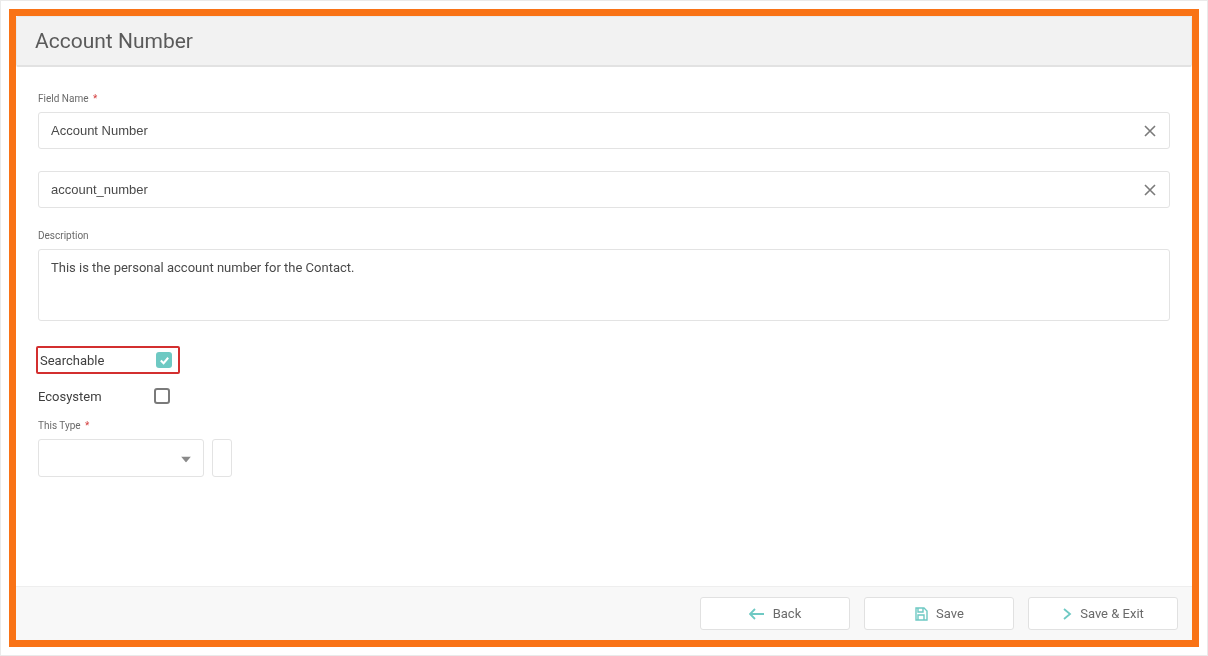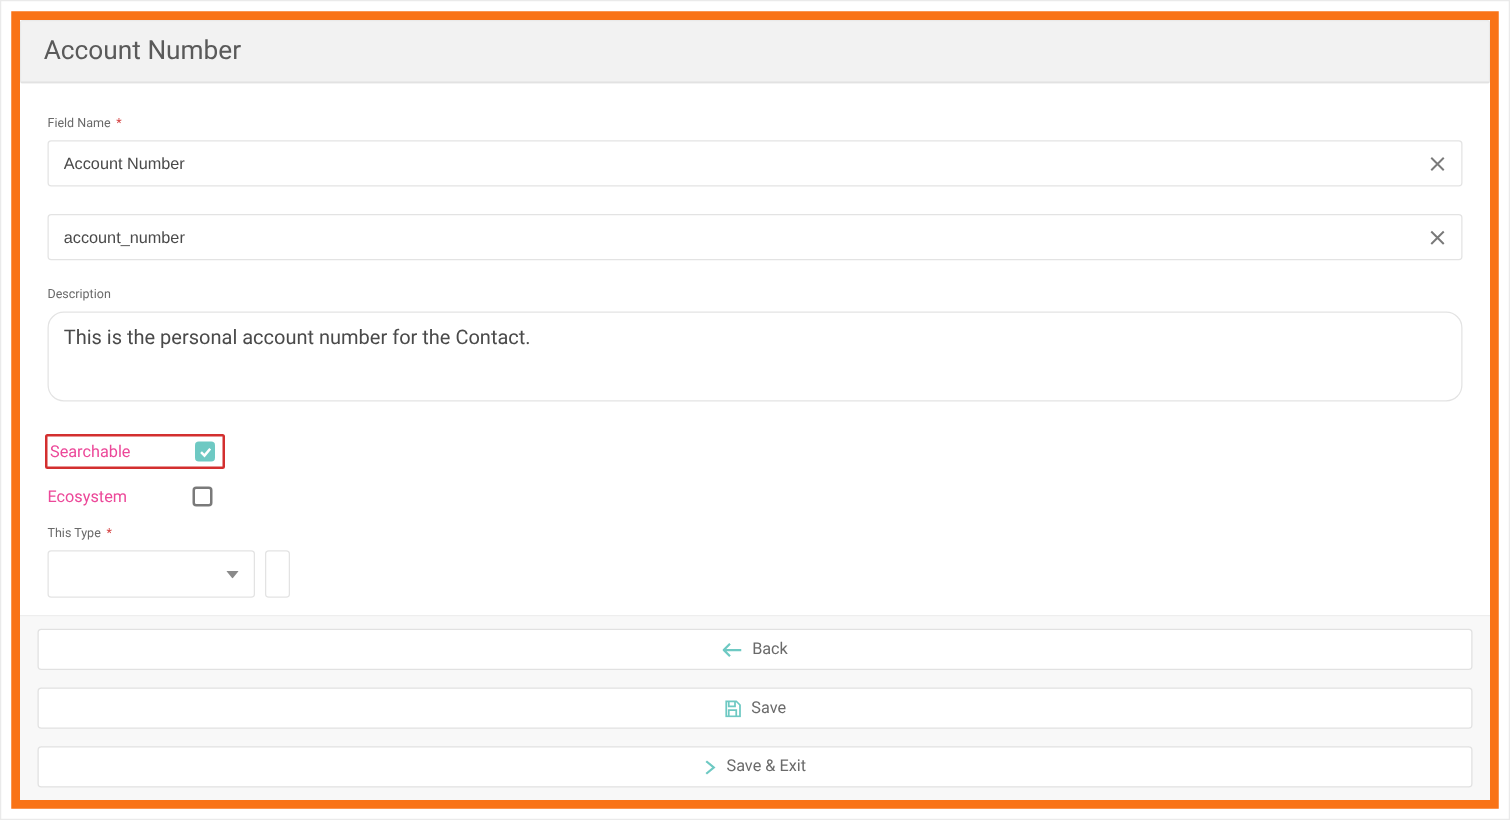--- a/index.html
+++ b/index.html
@@ -65,23 +65,23 @@
       top: 50%;
       transform: translateY(-50%);
       width: 16px; height: 16px;
       cursor: pointer;
       display: flex; align-items: center; justify-content: center;
     }
     .clear-x svg { stroke: #7a7a7a; }
     .textarea {
       width: 100%;
       border: 1px solid #e3e3e3;
-      border-radius: 13px;
+      border-radius: 3px;
       padding: 10px 12px;
-      font-size: 16px;
+      font-size: 13px;
       color: #4a4a4a;
       outline: none;
       resize: none;
       height: 72px;
       font-family: inherit;
     }
     .check-row {
       display: flex;
       align-items: center;
       margin-bottom: 16px;
@@ -90,21 +90,21 @@
       border: 2px solid #d32f2f;
       padding: 4px 6px 4px 2px;
       margin-left: -2px;
       margin-bottom: 14px;
       width: fit-content;
       border-radius: 2px;
     }
     .check-label {
       width: 116px;
       font-size: 13px;
-      color: #ec4899;
+      color: #404040;
     }
     .checkbox {
       width: 16px; height: 16px;
       border-radius: 3px;
       display: flex; align-items: center; justify-content: center;
       cursor: pointer;
     }
     .checkbox.unchecked {
       border: 2px solid #7a7a7a;
       background: #fff;
@@ -139,21 +139,20 @@
       border-radius: 3px;
       background: #fff;
     }
     .footer {
       background: #f8f8f8;
       border-top: 1px solid #eeeeee;
       padding: 10px 14px;
       display: flex;
       justify-content: flex-end;
       gap: 14px;
-      flex-direction: column;
     }
     .btn {
       min-width: 150px;
       height: 33px;
       border: 1px solid #e1e1e1;
       border-radius: 3px;
       background: #fff;
       display: flex;
       align-items: center;
       justify-content: center;

